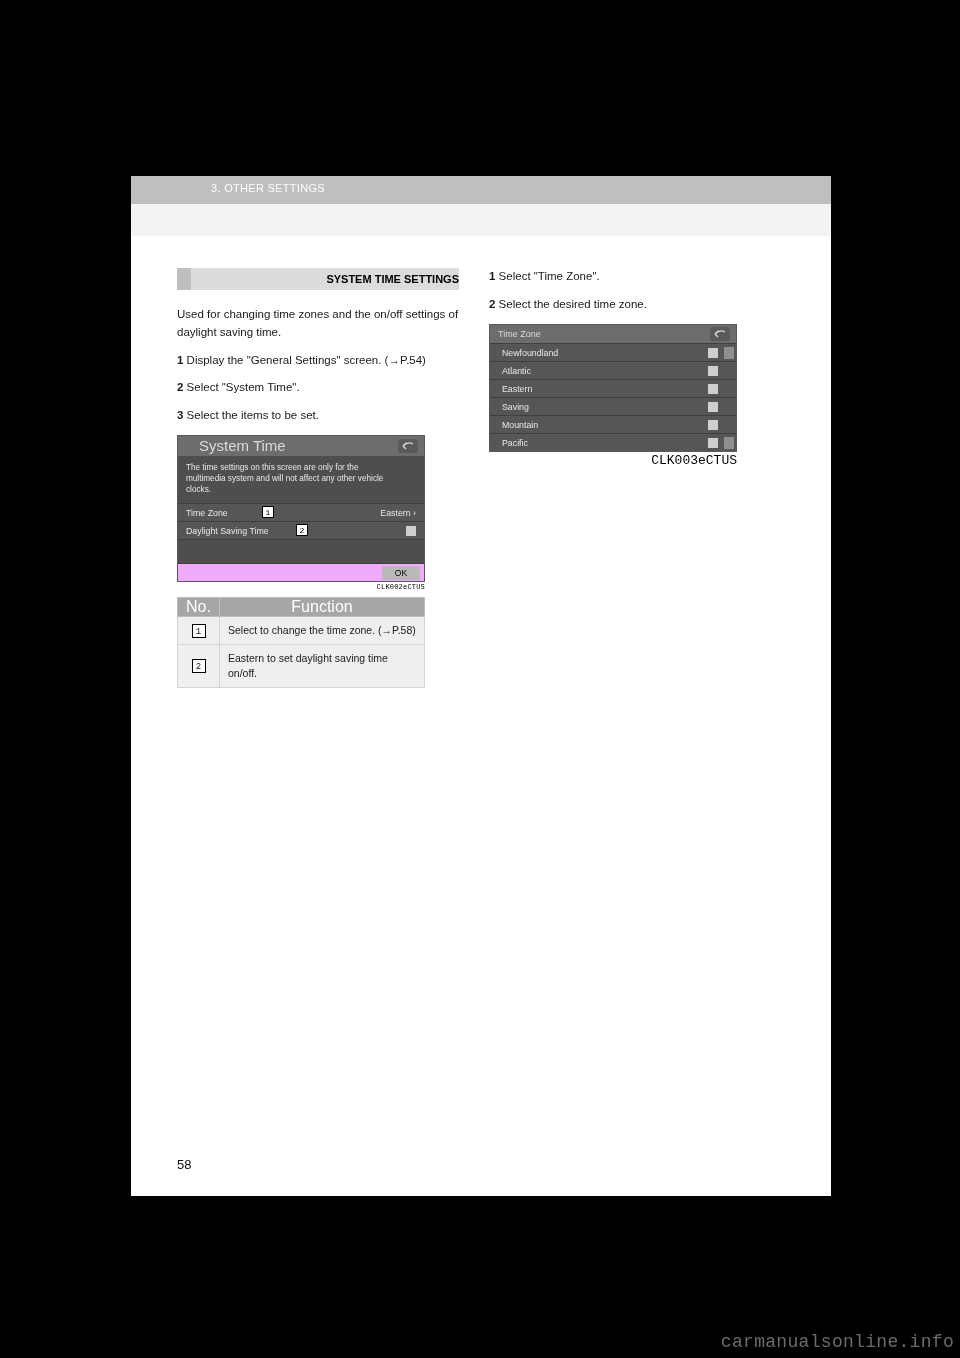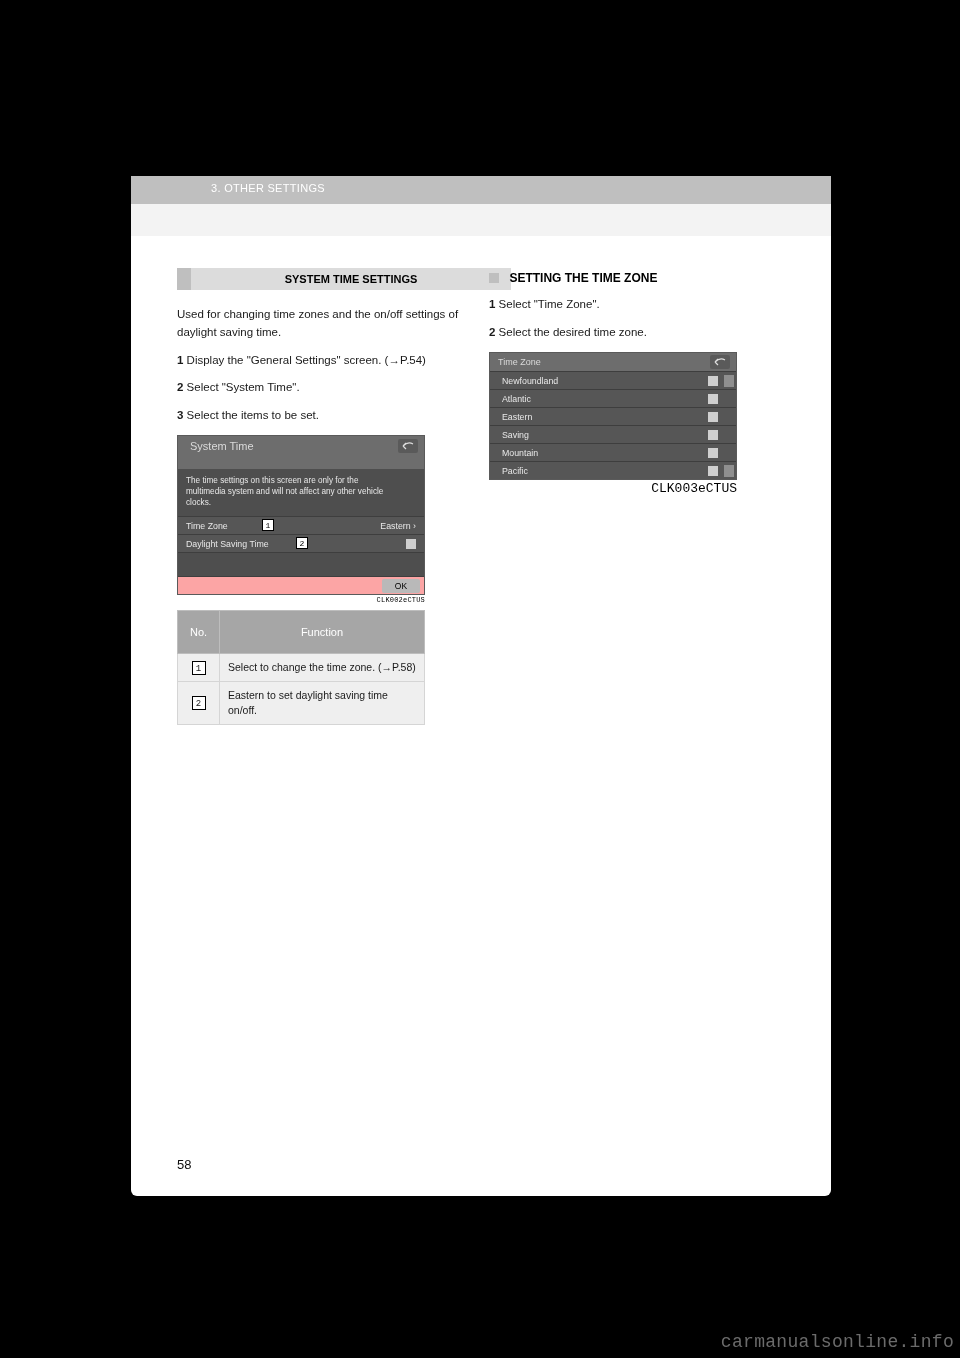--- a/index.html
+++ b/index.html
@@ -4,21 +4,20 @@
 <style>
   * { box-sizing: border-box; margin: 0; padding: 0; }
   html, body { width: 960px; height: 1358px; background: #000; font-family: Arial, Helvetica, sans-serif; color: #000; }
   .page {
     position: absolute;
     left: 131px;
     top: 176px;
     width: 700px;
     height: 1020px;
     background: #fff;
-    border-radius: 6px;
   }
   
   .crumb-bar {
     position: absolute;
     left: 0; top: 0; width: 700px; height: 28px;
     background: #bfbfbf;
   }
   .crumb-text {
     position: absolute;
     left: 80px; top: 6px;
@@ -35,23 +34,23 @@
   .col-left  { position: absolute; left: 46px;  top: 92px; width: 282px; }
   .col-right { position: absolute; left: 358px; top: 92px; width: 290px; }
 
   
   .head-row { position: relative; height: 22px; margin-bottom: 16px; }
   .head-stub {
     position: absolute; left: 0; top: 0; width: 14px; height: 22px;
     background: #bfbfbf;
   }
   .head-bar {
-    position: absolute; left: 14px; top: 0; width: 320px; height: 22px;
+    position: absolute; left: 14px; top: 0; width: 268px; height: 22px;
     background: #dcdcdc;
-    text-align: center;
+    text-align: right;
     font-size: 11px;
     font-weight: bold;
     line-height: 22px;
     color: #000;
   }
 
   .body-text {
     font-size: 11.5px;
     line-height: 1.55;
     color: #1a1a1a;
@@ -74,25 +73,25 @@
   
   .ss {
     width: 248px;
     border: 1px solid #5a5a5a;
     background: #4e4e4e;
     font-size: 9px;
     color: #e6e6e6;
   }
   .ss .titlebar {
     position: relative;
-    height: 33px;
+    height: 20px;
     background: #6d6d6d;
-    padding: 0 12px;
+    padding: 0 21px;
     line-height: 20px;
-    font-size: 11px;
+    font-size: 15px;
     color: #dadada;
   }
   .ss .back-icon {
     position: absolute; right: 6px; top: 3px;
     width: 20px; height: 14px;
     border-radius: 2px;
     background: #5a5a5a;
   }
   .ss .back-icon svg { display:block; }
   .ss .note {
@@ -120,21 +119,21 @@
     border: 1px solid #000;
     color: #000;
     font-size: 8px;
     text-align: center;
     line-height: 12px;
     font-family: "Courier New", monospace;
   }
   .ss .spacer { height: 24px; background: #4e4e4e; border-top: 1px solid #3e3e3e; }
   .ss .okbar {
     height: 18px;
-    background: #fca5a5;
+    background: #f0abfc;
     position: relative;
     border-top: 1px solid #3e3e3e;
   }
   .ss .okbtn {
     position: absolute; right: 4px; top: 2px;
     width: 38px; height: 14px;
     background: #b9b9b9;
     color: #000;
     font-size: 8.5px;
     text-align: center;
@@ -150,22 +149,22 @@
     margin-top: 1px;
     width: 248px;
   }
 
   
   .ftable { width: 248px; border-collapse: collapse; margin-top: 6px; }
   .ftable th {
     background: #a6a6a6;
     color: #fff;
     font-weight: normal;
-    font-size: 11px;
-    padding: 15px 6px;
+    font-size: 16px;
+    padding: 0 6px;
     border: 1px solid #bdbdbd;
   }
   .ftable td {
     background: #efefef;
     font-size: 10.5px;
     padding: 6px 8px;
     border: 1px solid #d5d5d5;
     vertical-align: middle;
     color: #1a1a1a;
     line-height: 1.4;
@@ -322,24 +321,20 @@
         <tr>
           <td class="noc"><span class="numbox">2</span></td>
           <td>Eastern to set daylight saving time on/off.</td>
         </tr>
       </tbody>
     </table>
   </div>
 
   <div class="col-right">
 
-    <div style="margin-bottom:10px;">
-      <span class="sub-square"></span>
-      <span class="sub-title">SETTING THE TIME ZONE</span>
-    </div>
 
     <p class="body-text">
       <b>1</b>
       <span>Select "Time Zone".</span>
     </p>
     <p class="body-text">
       <b>2</b>
       <span>Select the desired time zone.</span>
     </p>
 

